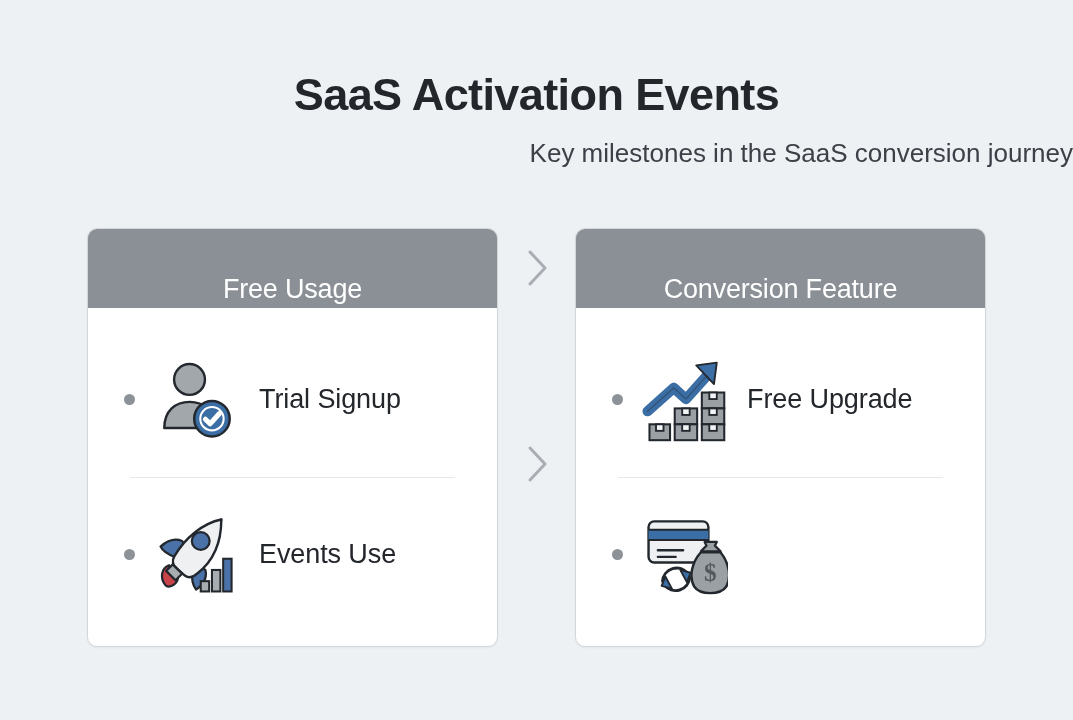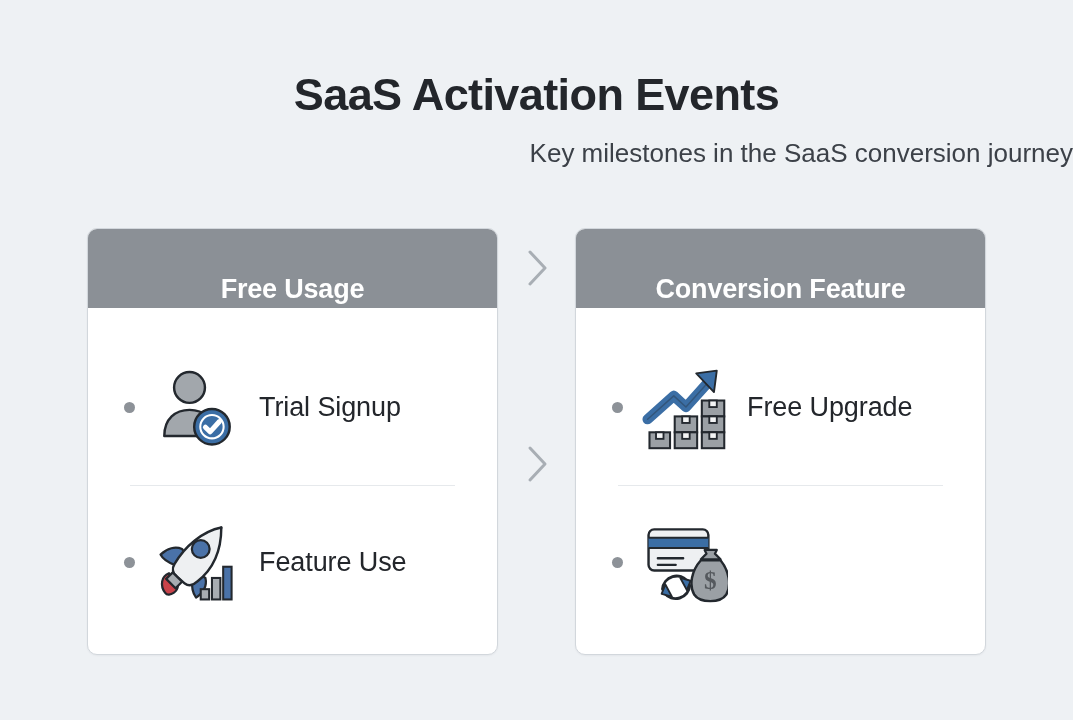--- a/index.html
+++ b/index.html
@@ -65,27 +65,26 @@
   .card-head {
     background: #8b9096;
     height: 79px;
     display: flex;
     align-items: center;
     justify-content: center;
   }
   .card-head-title {
     color: #ffffff;
     font-size: 27px;
-    font-weight: bold;
+    font-weight: normal;
     letter-spacing: -0.2px;
     margin-top: 41px;
   }
   .card-body {
     padding: 14px;
-    margin-top: 8px;
   }
   .row {
     display: flex;
     align-items: center;
     height: 155px;
     padding: 0 18px 0 22px;
     box-sizing: border-box;
     position: relative;
   }
   .row + .row::before {
@@ -191,21 +190,21 @@
 
               <circle cx="50" cy="31" r="9.5" fill="#4a72a8" stroke="#23282e" stroke-width="2.4"></circle>
 
               <path d="M20 56 L30 66 L23 73 L13 63 Z" fill="#a8adb2" stroke="#23282e" stroke-width="2.4" stroke-linejoin="round"></path>
 
               <rect x="50" y="74" width="9" height="11" fill="#a8adb2" stroke="#23282e" stroke-width="2.2"></rect>
               <rect x="62" y="62" width="9" height="23" fill="#a8adb2" stroke="#23282e" stroke-width="2.2"></rect>
               <rect x="74" y="50" width="9" height="35" fill="#4a72a8" stroke="#23282e" stroke-width="2.2"></rect>
             </svg>
           </span>
-          <span class="row-label">Feature Use</span>
+          <span class="row-label">Events Use</span>
         </div>
 
       </div>
     </div>
 
     <div class="connectors">
       <span class="chev chev-1">
         <svg viewBox="0 0 30 42" width="30" height="42">
           <path d="M8 5 L23 21 L8 37" fill="none" stroke="#a8aeb4" stroke-width="3" stroke-linecap="round" stroke-linejoin="round"></path>
         </svg>

